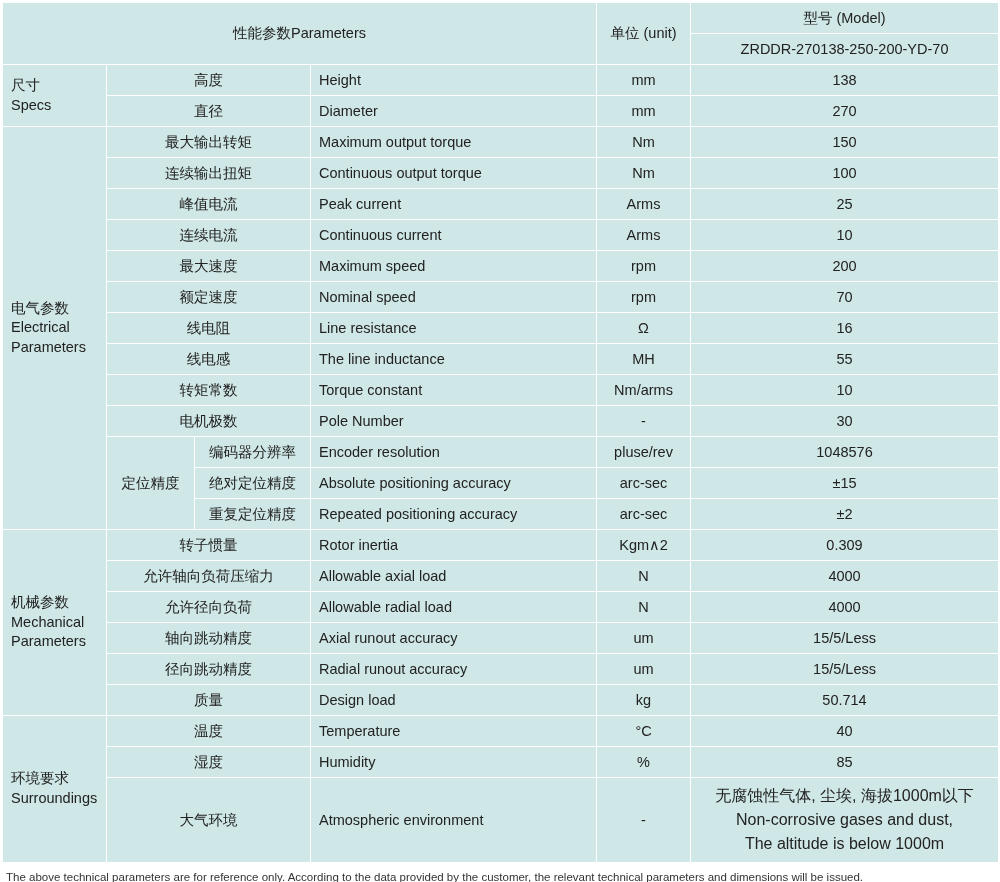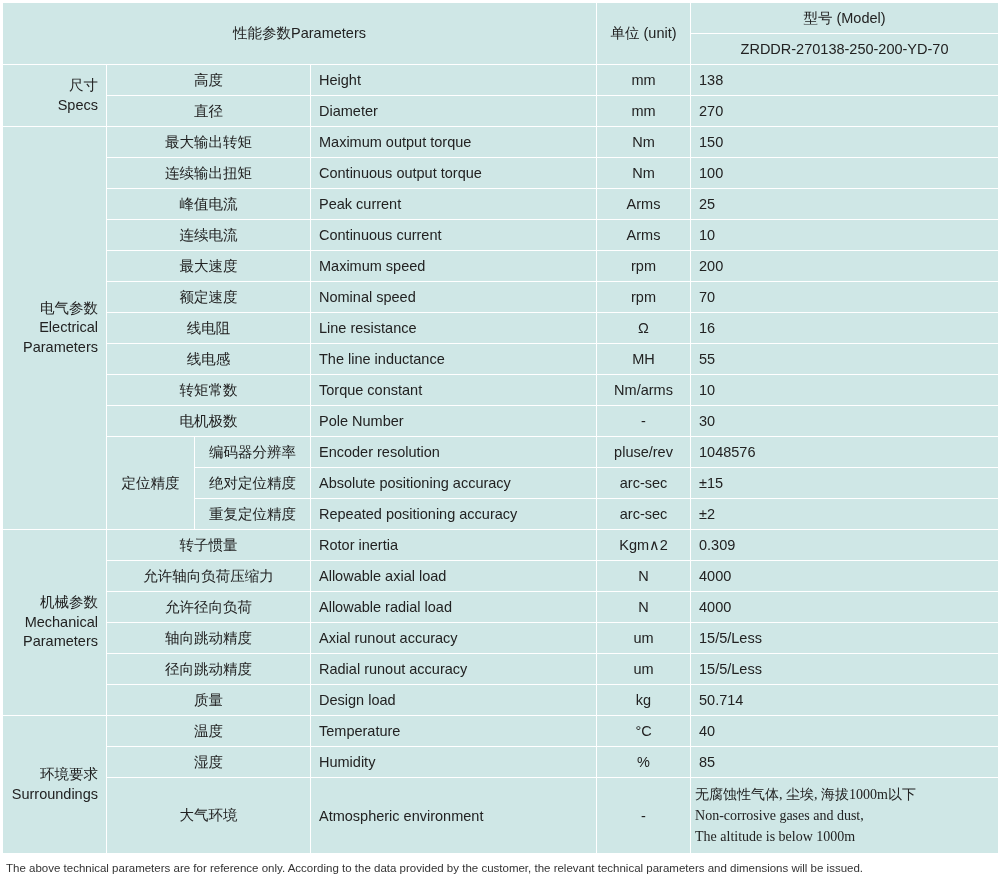--- a/index.html
+++ b/index.html
@@ -50,21 +50,21 @@
   }
   td.hdr-model-bot {
     background: #9ed4d0;
     text-align: center;
     font-size: 14.5px;
     height: 28px;
     margin-left: 46px;
   }
   td.group {
     background: #b9e0dd;
-    text-align: right;
+    text-align: left;
     font-size: 14.5px;
     line-height: 1.35;
     color: #1d3b3a;
   }
   td.cn {
     background: #cfe7e6;
     text-align: center;
     font-size: 14.5px;
   }
   td.sub {
@@ -80,28 +80,28 @@
     margin-left: 10px;
   }
   td.unit {
     background: #cfe7e6;
     text-align: center;
     font-size: 14.5px;
     margin-top: 20px;
   }
   td.val {
     background: #cfe7e6;
+    text-align: center;
     font-size: 14.5px;
     margin-top: 36px;
   }
   td.val.multi {
     line-height: 1.5;
     padding: 6px 4px;
-    font-size: 14px;
-    font-family: Liberation Serif, serif;
+    font-size: 16px;
   }
   .footnote {
     margin: 6px 0 0 6px;
     font-size: 11.5px;
     color: #333333;
     line-height: 1.5;
   }
   .footnote div {
     white-space: nowrap;
   }

